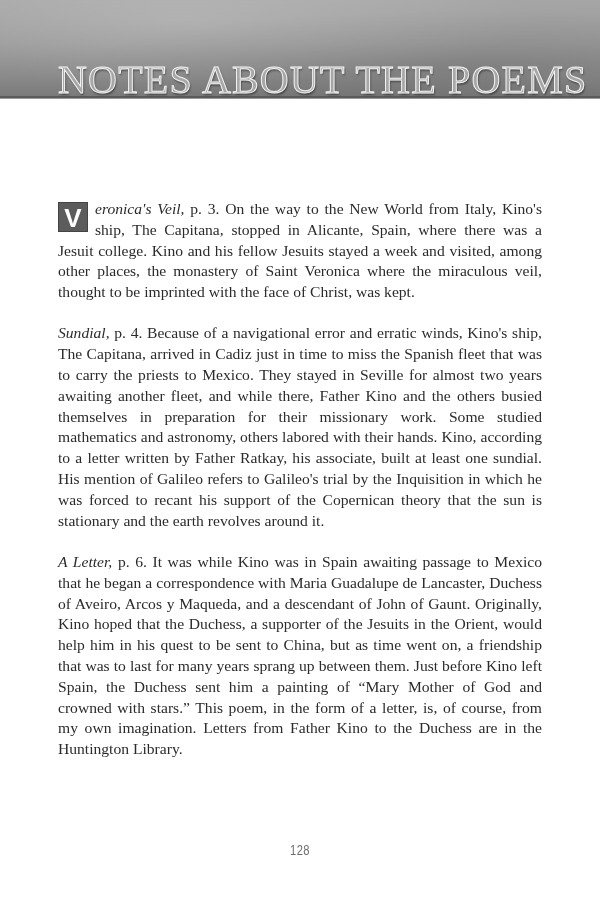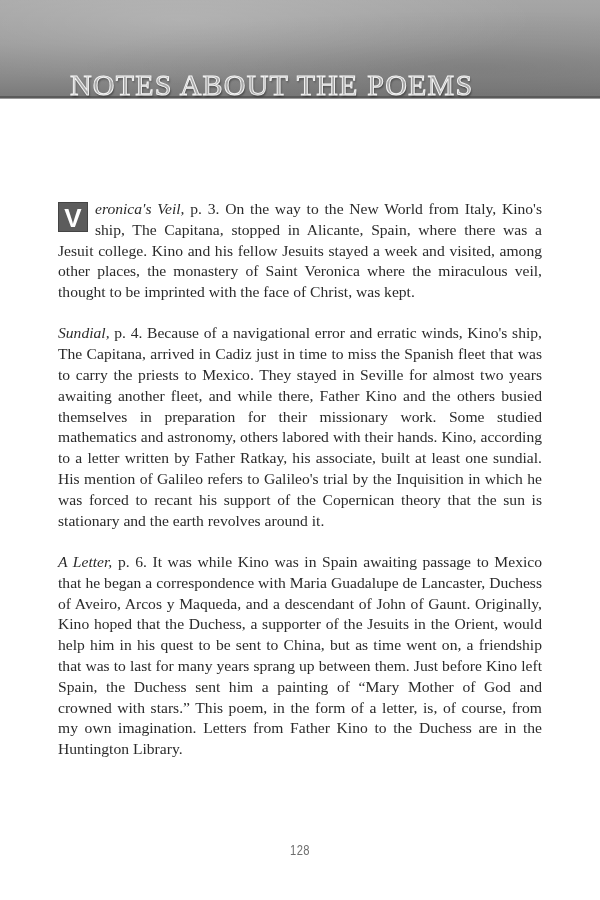--- a/index.html
+++ b/index.html
@@ -26,27 +26,27 @@
         radial-gradient(ellipse at 80% 70%, rgba(0,0,0,0.10), rgba(0,0,0,0) 60%),
         linear-gradient(180deg, #a6a6a6 0%, #9a9a9a 45%, #8a8a8a 80%, #7a7a7a 100%);
       border-bottom: 2px solid #5a5a5a;
       box-shadow: 0 1px 0 #9a9a9a;
     }
     .header-title {
       position: absolute;
       left: 57px;
       top: 55px;
       font-family: "Liberation Serif", "DejaVu Serif", serif;
-      font-size: 30px;
+      font-size: 40px;
       letter-spacing: 1.2px;
       color: #a7a7a7;
       -webkit-text-stroke: 1px #f2f2f2;
       text-shadow: 1px 2px 2px rgba(0,0,0,0.45);
       white-space: nowrap;
-      margin: 13px;
+      margin: 1px;
       font-weight: normal;
       text-align: right;
     }
     .content {
       position: absolute;
       left: 58px;
       top: 199px;
       width: 484px;
     }
     .note {

